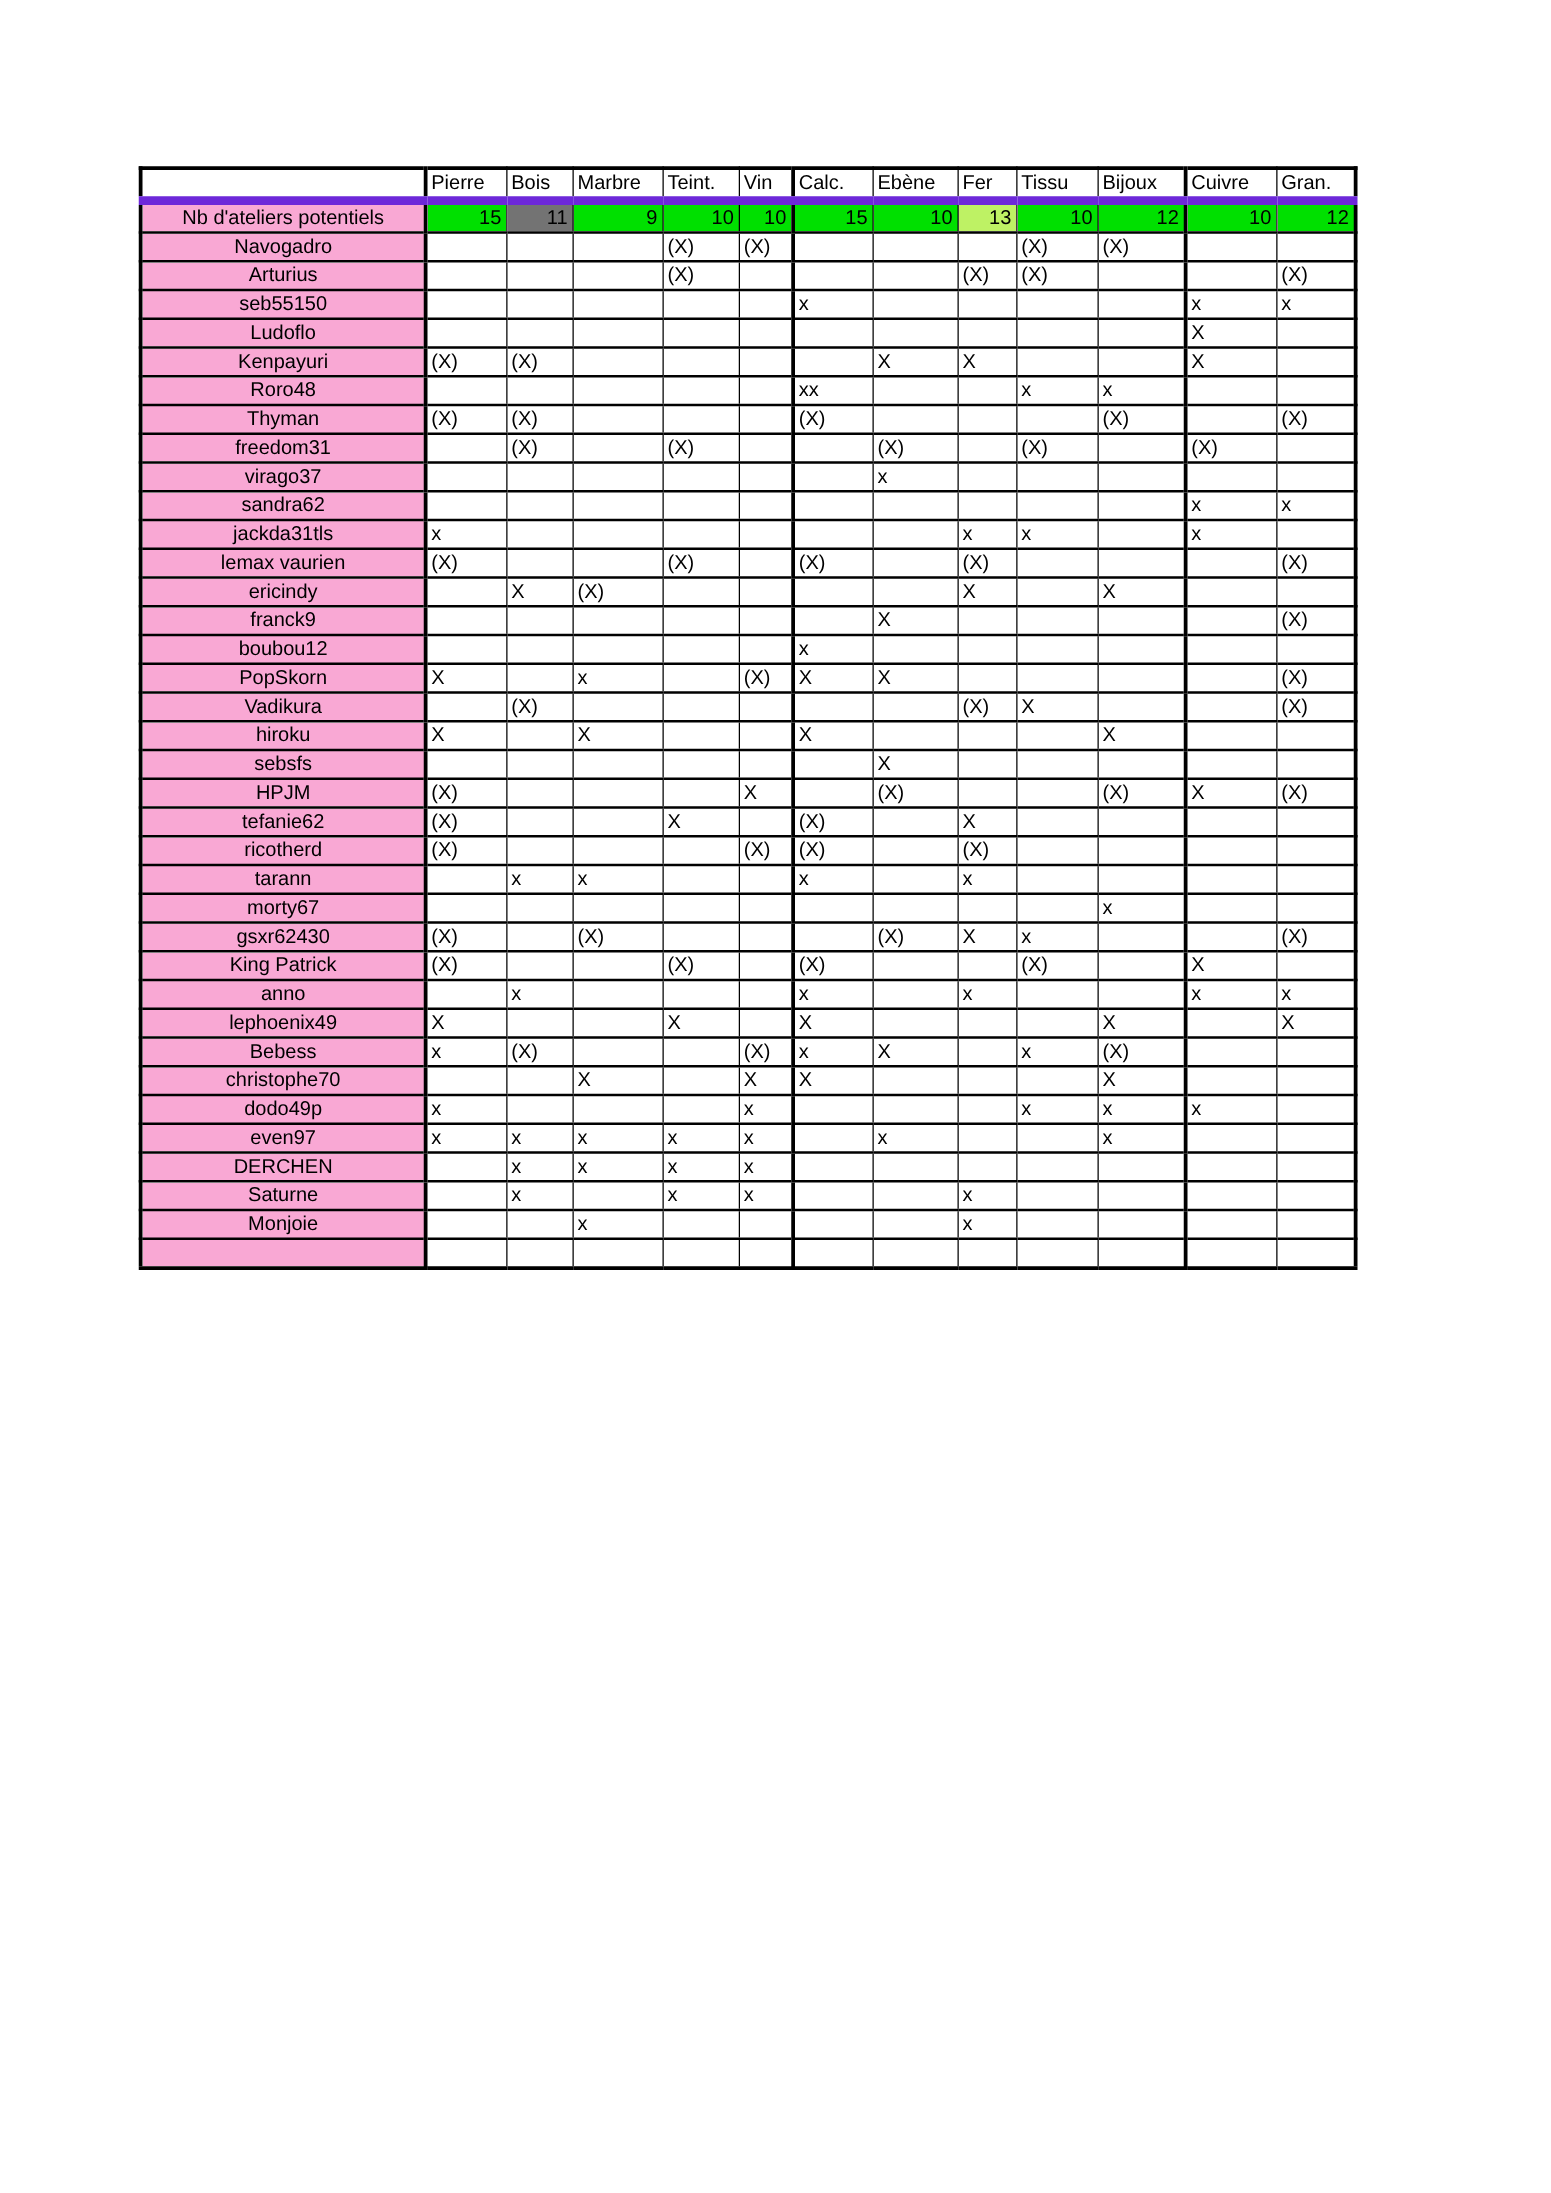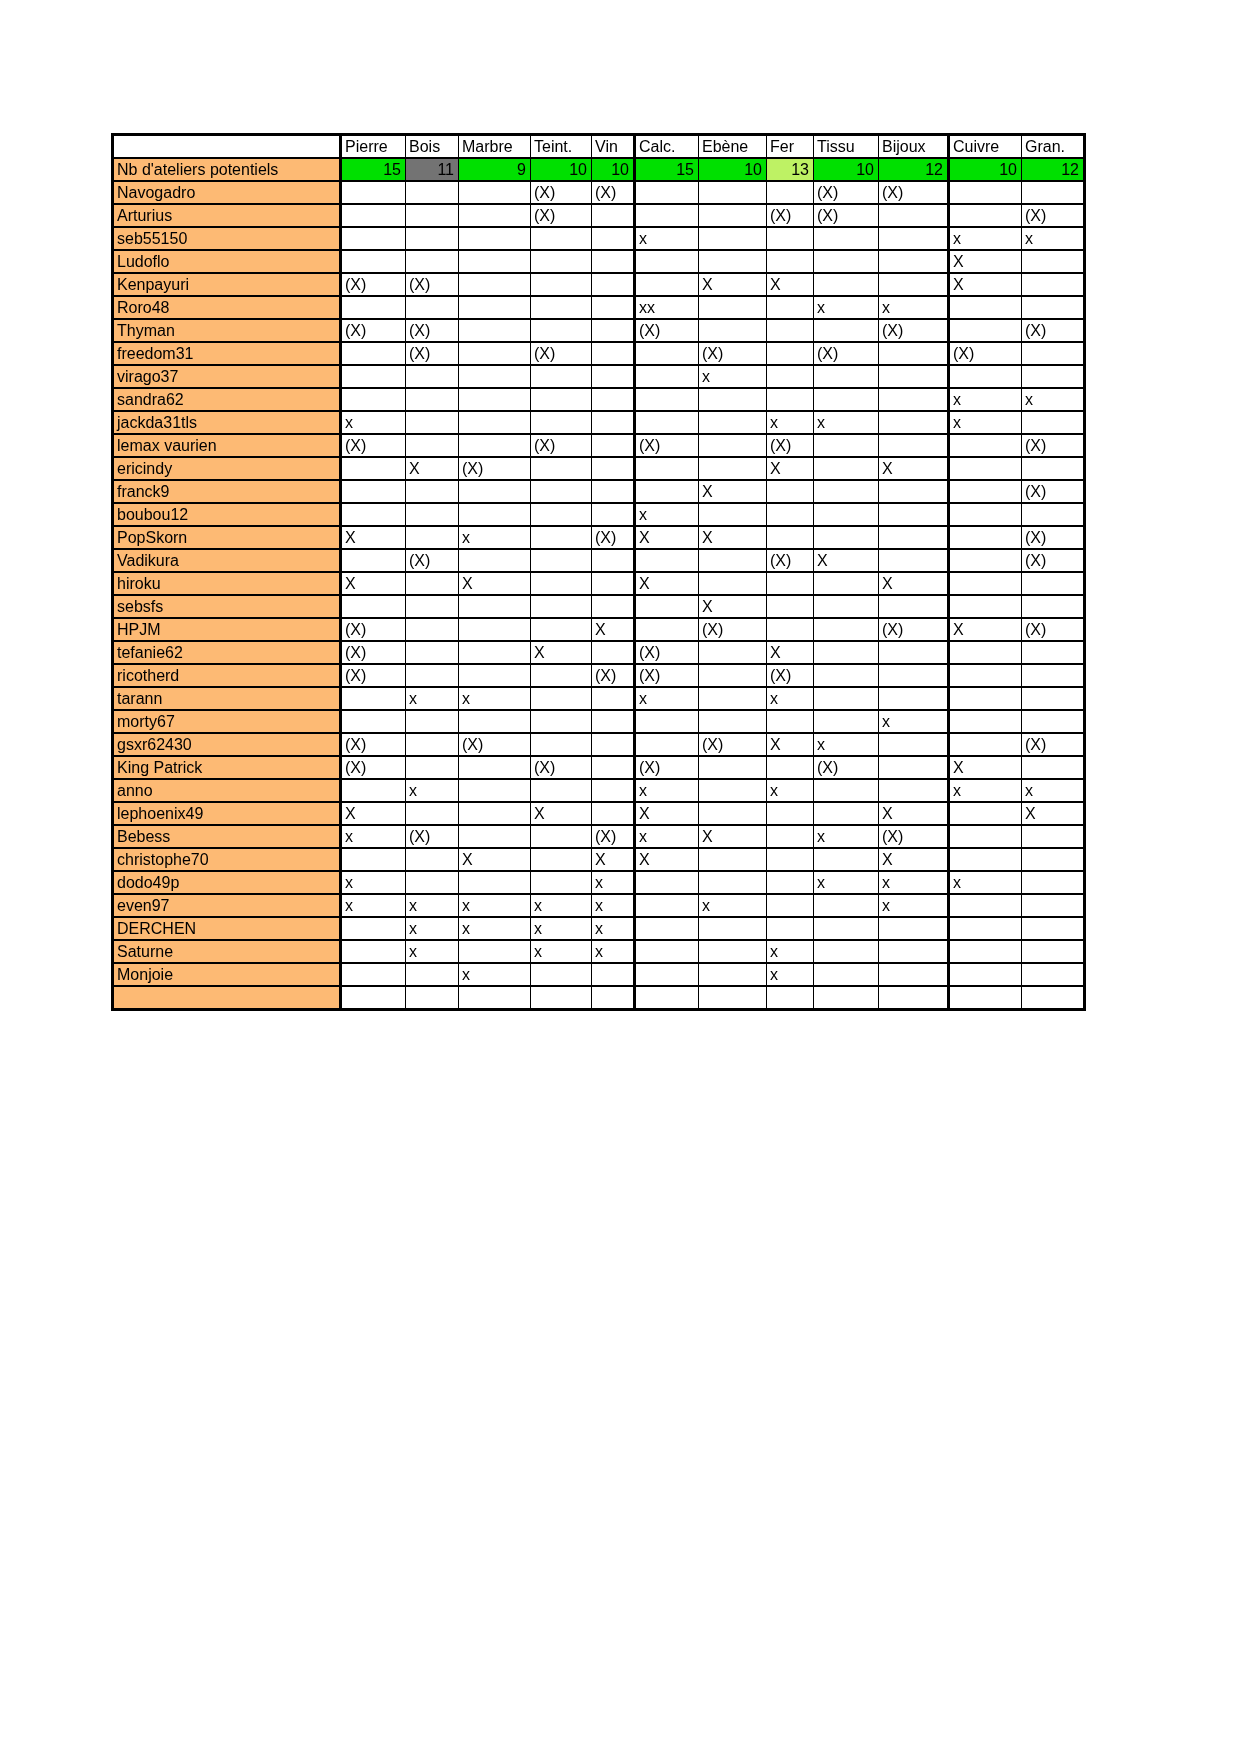--- a/index.html
+++ b/index.html
@@ -28,27 +28,27 @@
     border-bottom: 2px solid #000;
     font-size: 16px;
     font-weight: normal;
     height: 21px;
     padding: 0 3px;
     overflow: hidden;
     white-space: nowrap;
     line-height: 21px;
   }
   #grid thead th {
-    border-bottom: 1px solid #6d28d9;
+    border-bottom: 7px solid #6d28d9;
     text-align: left;
     background: #fff;
   }
   #grid .row-label {
-    text-align: left;
-    background: #fdba74;
+    text-align: center;
+    background: #f9a8d4;
   }
   #grid .thick-right {
     border-right: 3px solid #000;
   }
   #grid .count-cell {
     text-align: right;
     padding-right: 4px;
   }
   #grid .mark-cell {
     text-align: left;

